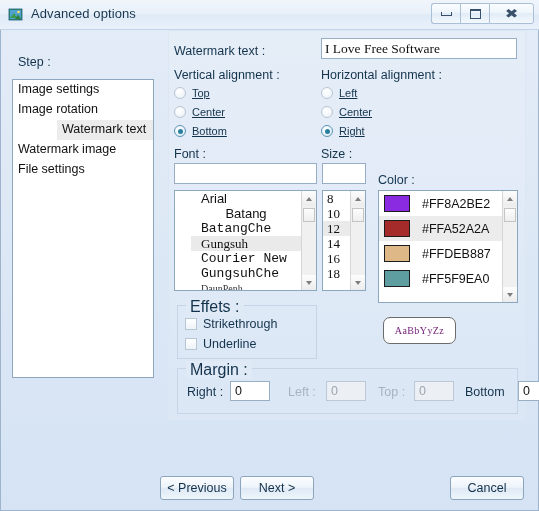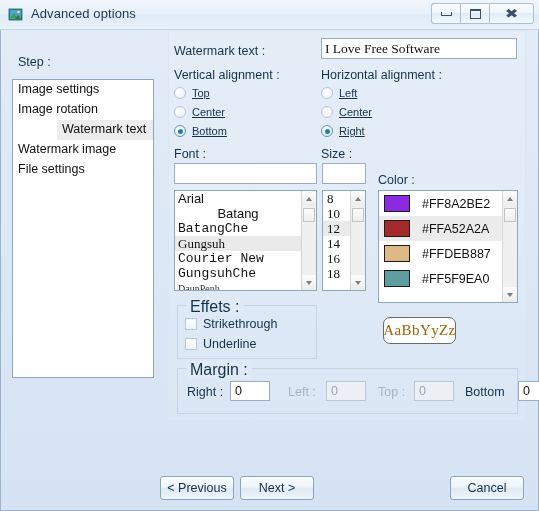--- a/index.html
+++ b/index.html
@@ -207,23 +207,24 @@
   }
   .list-inner {
     position: absolute;
     left: 0; top: 0; right: 15px; bottom: 0;
     overflow: hidden;
   }
   .font-item {
     font-size: 13px;
     line-height: 15px;
     color: #111;
-    padding: 0 3px;
+    padding: 0 10px;
     white-space: nowrap;
     overflow: hidden;
+    margin-left: 16px;
   }
   .font-item.sel { background: #eaeaea; }
   .size-item {
     font-size: 13px;
     line-height: 15px;
     color: #111;
     padding: 0 4px;
     font-family: "Liberation Serif", serif;
   }
   .size-item.sel { background: #eaeaea; }
@@ -325,22 +326,22 @@
     width: 71px; height: 25px;
     border: 1px solid #6b6b6b;
     border-radius: 7px;
     background: #ffffff;
     display: flex;
     align-items: center;
     justify-content: center;
   }
   #preview-text {
     font-family: "Liberation Serif", serif;
-    font-size: 15px;
-    color: #a16207;
+    font-size: 10px;
+    color: #701a75;
     letter-spacing: .4px;
   }
 
   
   .margin-label { position: absolute; font-size: 12.5px; color: #13334d; }
   .margin-label.dim { color: #a7b3c0; }
   .margin-input {
     position: absolute;
     width: 40px; height: 20px;
     box-sizing: border-box;

